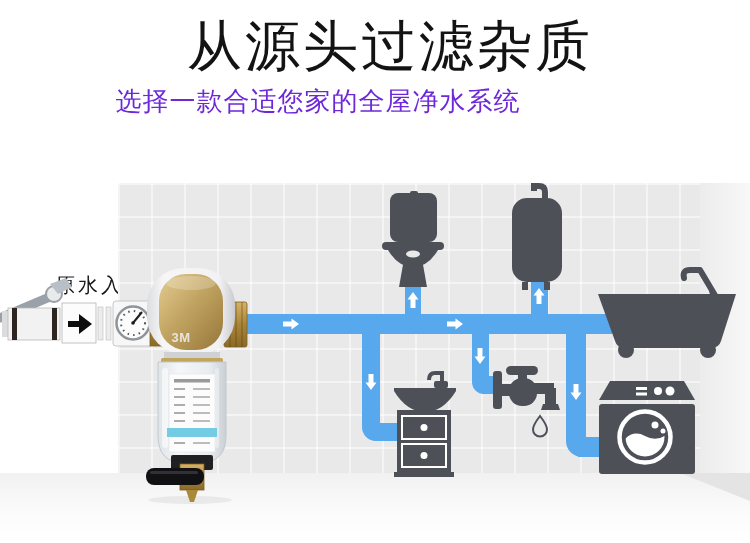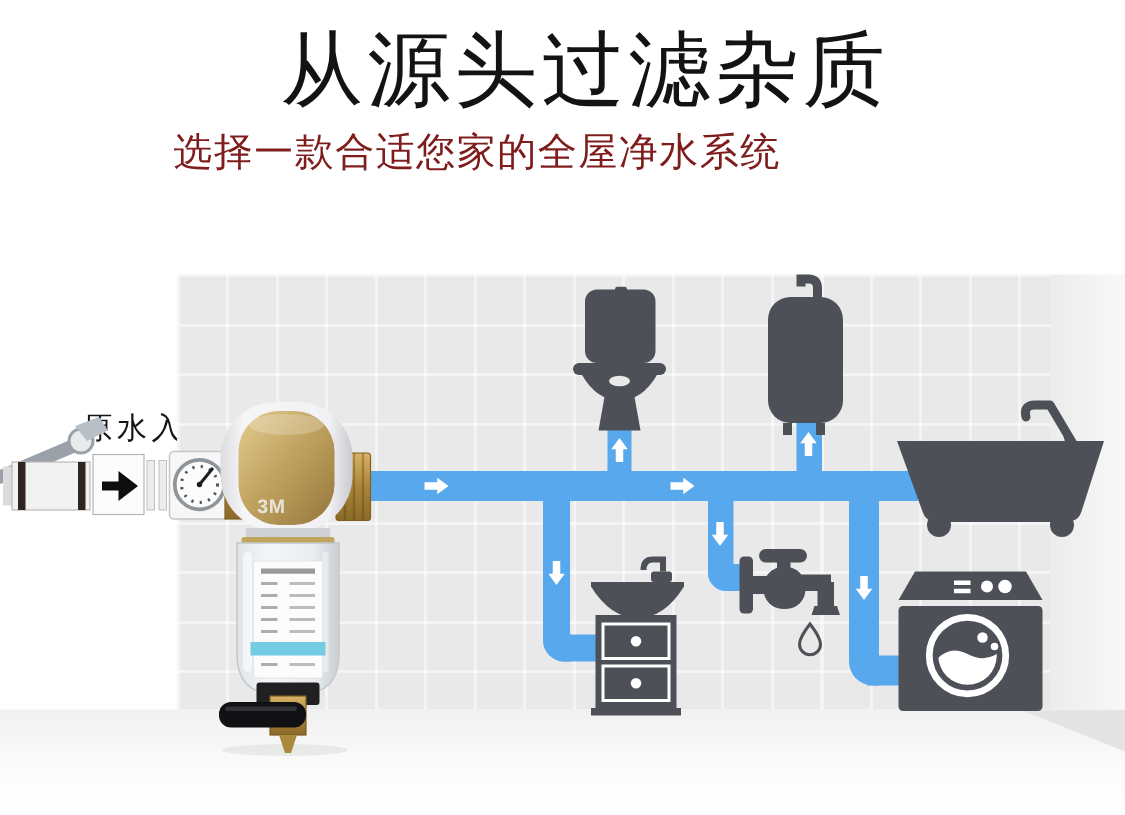--- a/index.html
+++ b/index.html
@@ -9,21 +9,21 @@
     font-family:"Liberation Sans","DejaVu Sans",sans-serif;
   }
   
   .title{
     position:absolute;top:14px;left:15px;width:750px;text-align:center;
     font-size:55px;line-height:64px;font-weight:200;color:var(--title-text);
     letter-spacing:3px;white-space:nowrap;
   }
   .subtitle{
     position:absolute;top:84px;left:0;width:636px;text-align:center;
-    font-size:26px;font-weight:300;color:#7f1d1d;letter-spacing:1px;white-space:nowrap;
+    font-size:26px;font-weight:300;color:#6d28d9;letter-spacing:1px;white-space:nowrap;
   }
   .caption{
     position:absolute;left:208px;top:489px;
     font-size:23px;font-weight:300;color:var(--caption-text);
     letter-spacing:1px;white-space:nowrap;
   }
   .inlet-label{
     position:absolute;left:55px;top:272px;
     font-size:20px;font-weight:500;color:#151515;letter-spacing:3px;white-space:nowrap;
   }

